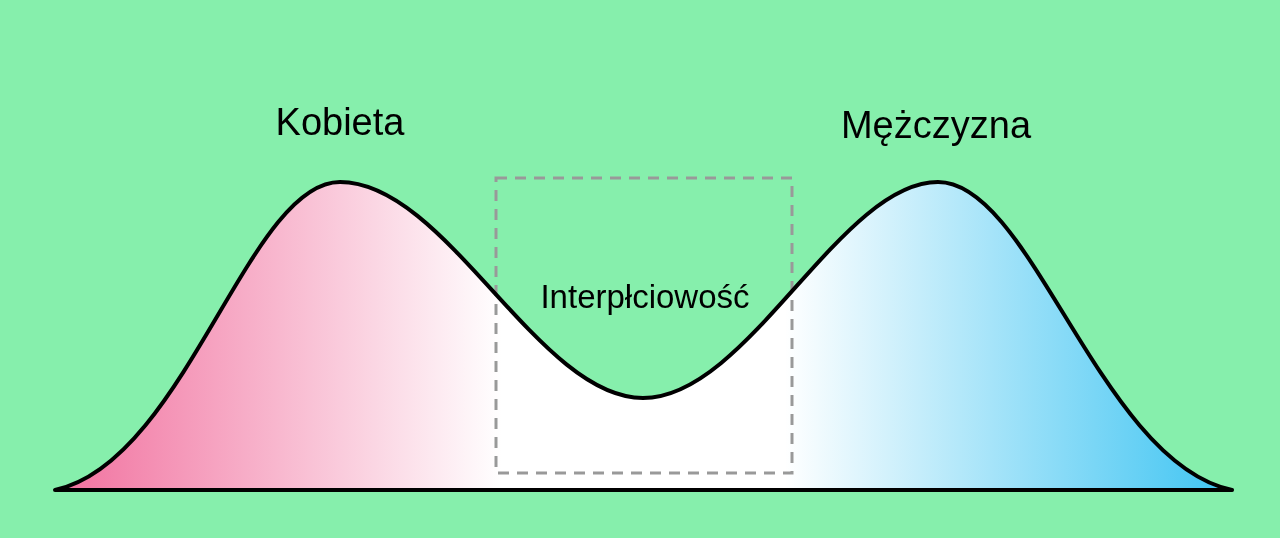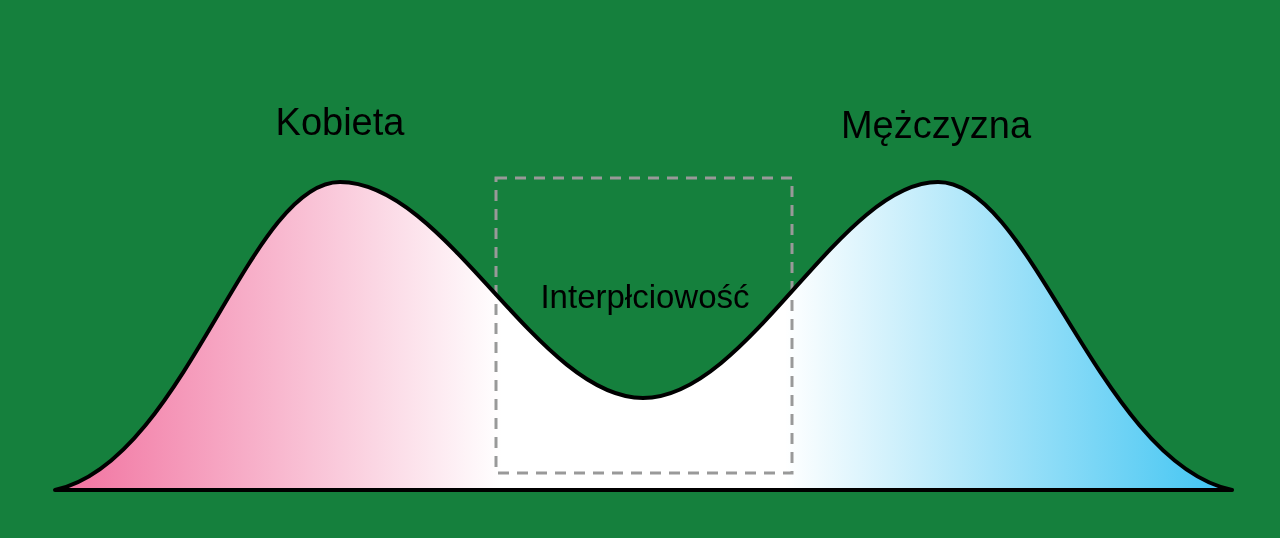--- a/index.html
+++ b/index.html
@@ -5,21 +5,21 @@
   
   html, body {
     margin: 0;
     padding: 0;
     background: #ffffff;
   }
   .canvas {
     position: relative;
     width: 1280px;
     height: 538px;
-    background: #15803d;
+    background: #86efac;
     overflow: hidden;
     font-family: "Liberation Sans", "DejaVu Sans", sans-serif;
   }
   svg {
     display: block;
   }
   .peak-label {
     font-family: "Liberation Sans", "DejaVu Sans", sans-serif;
     font-size: 38px;
     fill: #000000;

